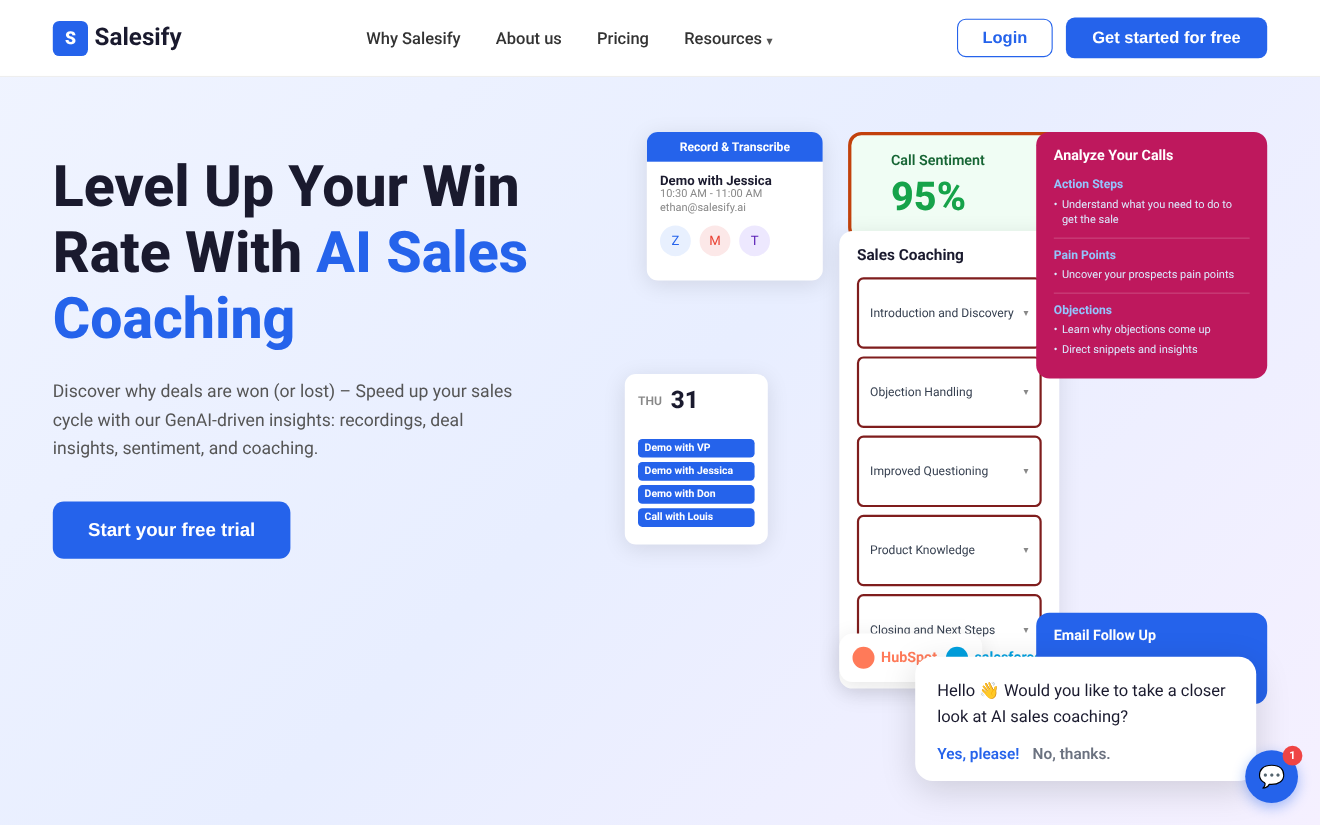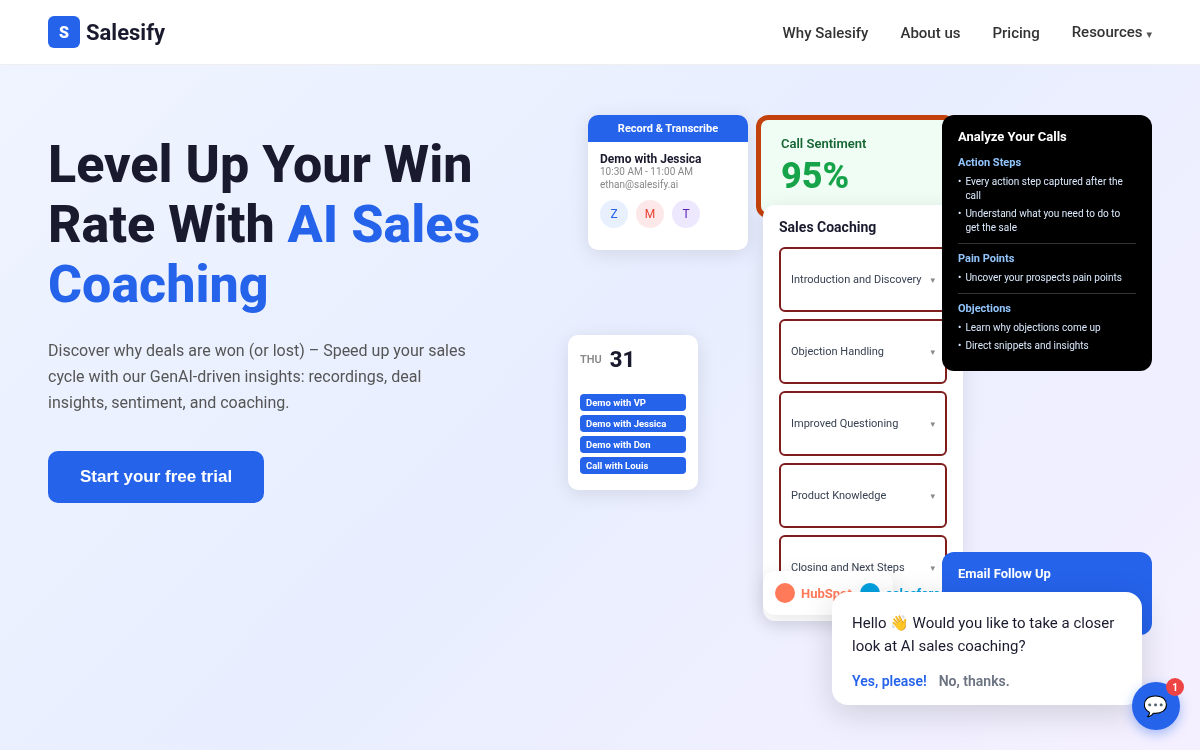--- a/index.html
+++ b/index.html
@@ -222,25 +222,25 @@
       background: #2563eb;
       border-radius: 4px;
       padding: 3px 6px;
       margin-bottom: 4px;
     }
 
     
     .card-sentiment {
       position: absolute;
       top: 0;
-      left: 188px;
+      left: 203px;
       background: #f0fdf4;
-      border: 5px solid #c2410c;
+      border: 3px solid #c2410c;
       border-radius: 12px;
-      padding: 16px 20px;
+      padding: 16px 36px;
       width: 200px;
     }
     .sentiment-label {
       font-size: 13px;
       font-weight: 600;
       color: #166534;
       margin-bottom: 4px;
     }
     .sentiment-value {
       font-size: 36px;
@@ -279,21 +279,21 @@
     .dropdown-arrow {
       font-size: 9px;
       color: #888;
     }
 
     
     .card-analyze {
       position: absolute;
       top: 0;
       right: 0;
-      background: #000000;
+      background: #be185d;
       border-radius: 12px;
       padding: 14px 16px;
       width: 210px;
       color: white;
     }
     .analyze-title {
       font-size: 13px;
       font-weight: 700;
       margin-bottom: 12px;
     }
@@ -453,20 +453,24 @@
     <li><a href="#">Why Salesify</a></li>
     <li><a href="#">About us</a></li>
     <li><a href="#">Pricing</a></li>
     <li>
       <div class="nav-resources">
         <a href="#" style="text-decoration:none;color:#333;font-size:15px;font-weight:500;">Resources</a>
         <span style="font-size:11px;color:#555;">▾</span>
       </div>
     </li>
   </ul>
+  <div class="nav-actions">
+    <button class="btn-login">Login</button>
+    <button class="btn-cta">Get started for free</button>
+  </div>
 </nav>
 
 <section class="hero">
 
   <div class="hero-left">
     <h1 class="hero-title">
       <span>Level Up Your Win</span><br>
       <span>Rate With </span><span class="highlight">AI Sales</span><br>
       <span class="highlight">Coaching</span>
     </h1>
@@ -526,21 +530,20 @@
       </div>
       <div class="coaching-dropdown">
         <span>Closing and Next Steps</span>
         <span class="dropdown-arrow">▾</span>
       </div>
     </div>
 
     <div class="card-analyze">
       <div class="analyze-title">Analyze Your Calls</div>
       <div class="analyze-section-title">Action Steps</div>
-      <div class="analyze-item">Every action step captured after the call</div>
       <div class="analyze-item">Understand what you need to do to get the sale</div>
       <div class="analyze-divider"></div>
       <div class="analyze-section-title">Pain Points</div>
       <div class="analyze-item">Uncover your prospects pain points</div>
       <div class="analyze-divider"></div>
       <div class="analyze-section-title">Objections</div>
       <div class="analyze-item">Learn why objections come up</div>
       <div class="analyze-item">Direct snippets and insights</div>
     </div>
 

